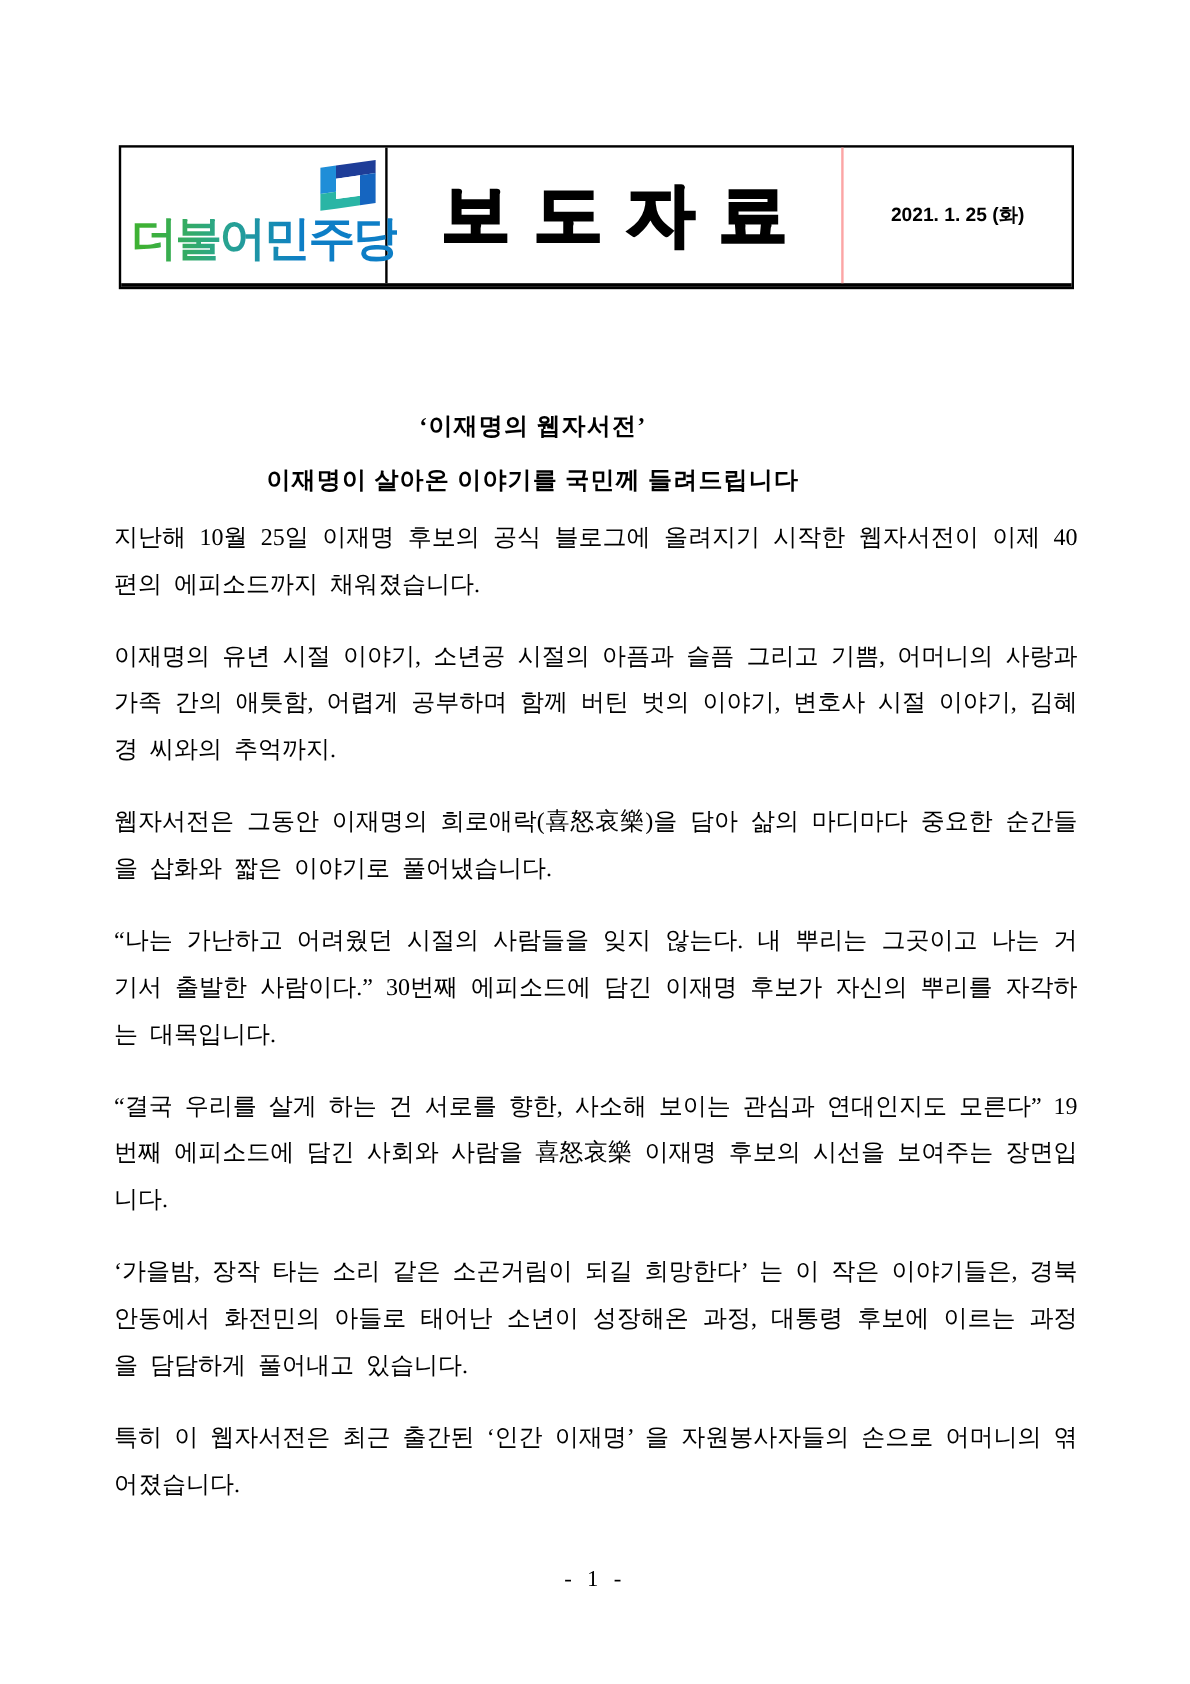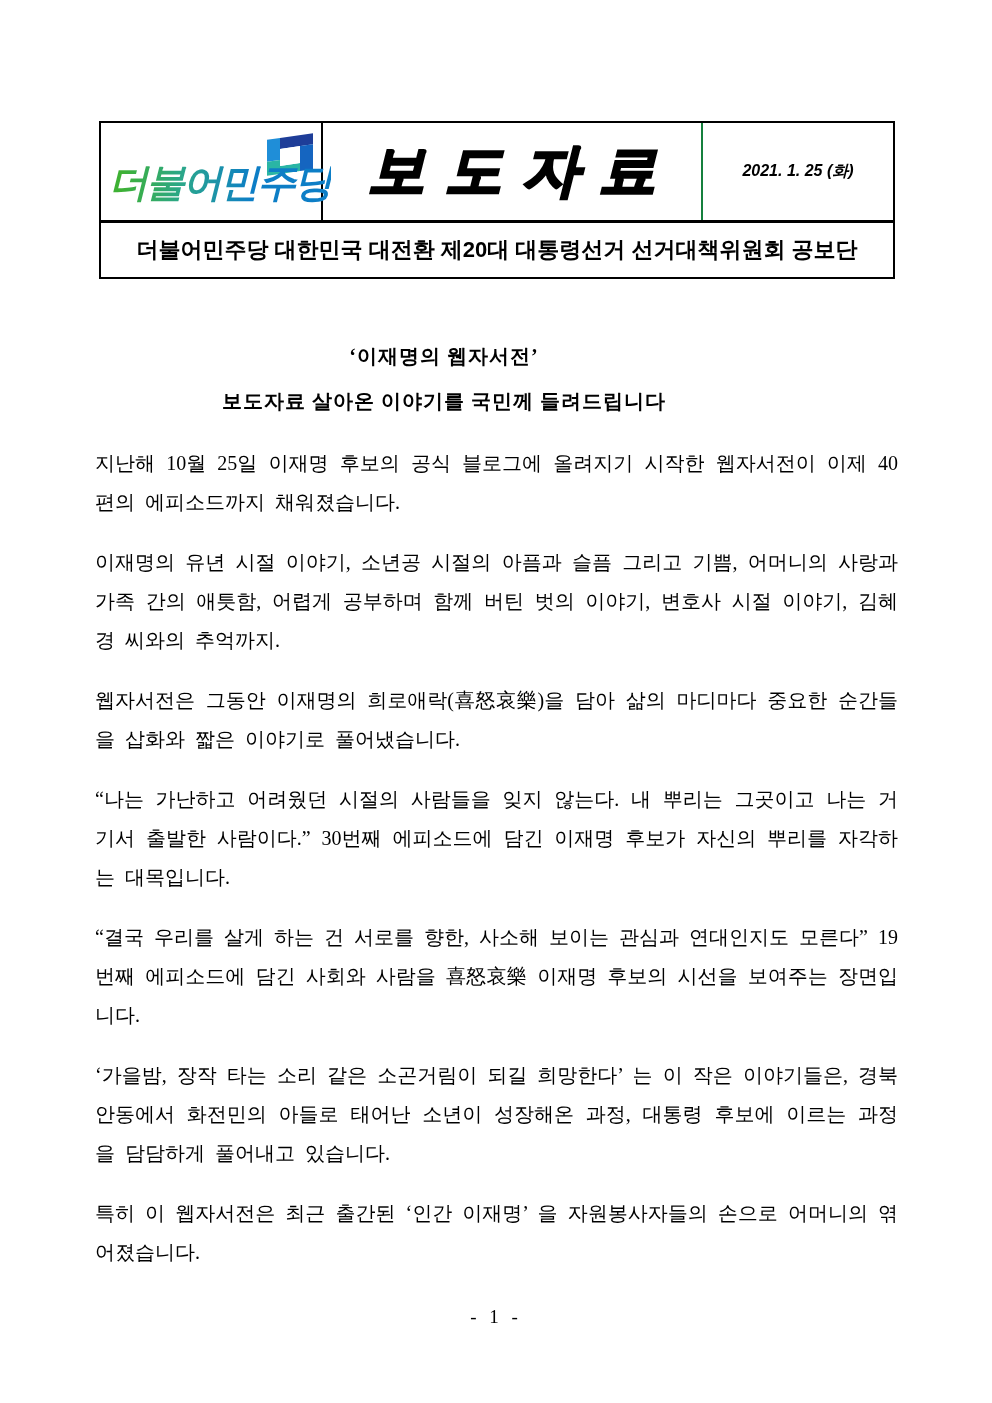--- a/index.html
+++ b/index.html
@@ -17,23 +17,22 @@
   .header-box {
     position: absolute;
     left: 99px;
     top: 121px;
     width: 796px;
     border: 2px solid #000;
     background: #fff;
   }
   .header-top {
     display: flex;
-    height: 100px;
+    height: 116px;
     border-bottom: 3px solid #000;
-    font-style: italic;
   }
   .logo-cell {
     width: 222px;
     border-right: 2px solid #000;
     position: relative;
   }
   .logo-text {
     position: absolute;
     left: 8px;
     bottom: 10px;
@@ -47,21 +46,21 @@
     background-clip: text;
     color: transparent;
   }
   .flag-icon {
     position: absolute;
     right: 6px;
     top: 8px;
   }
   .press-cell {
     flex: 1;
-    border-right: 2px solid #15803d;
+    border-right: 2px solid #fca5a5;
     display: flex;
     align-items: center;
     justify-content: center;
   }
   .press-title {
     font-family: "Liberation Sans", "DejaVu Sans", sans-serif;
     font-weight: 900;
     font-size: 57px;
     letter-spacing: 20px;
     text-indent: 20px;
@@ -99,21 +98,21 @@
     text-align: center;
     font-weight: 700;
     font-size: 20px;
     line-height: 45px;
     letter-spacing: 1px;
   }
 
   
   .doc-body {
     position: absolute;
-    top: 444px;
+    top: 429px;
     left: 95px;
     width: 803px;
     font-size: 20px;
     line-height: 39px;
     text-align: justify;
     word-spacing: 5px;
   }
   .doc-body p {
     margin: 0 0 21px 0;
   }
@@ -149,26 +148,25 @@
       <div class="logo-text">더불어민주당</div>
     </div>
 
     <div class="press-cell">
       <div class="press-title">보도자료</div>
     </div>
 
     <div class="date-cell">2021. 1. 25 (화)</div>
   </div>
 
-  <div class="header-sub">더불어민주당 대한민국 대전환 제20대 대통령선거 선거대책위원회 공보단</div>
 </div>
 
 <div class="doc-title">
   <div>‘이재명의 웹자서전’</div>
-  <div>보도자료 살아온 이야기를 국민께 들려드립니다</div>
+  <div>이재명이 살아온 이야기를 국민께 들려드립니다</div>
 </div>
 
 <div class="doc-body">
   <p>지난해 10월 25일 이재명 후보의 공식 블로그에 올려지기 시작한 웹자서전이 이제 40편의 에피소드까지 채워졌습니다.</p>
   <p>이재명의 유년 시절 이야기, 소년공 시절의 아픔과 슬픔 그리고 기쁨, 어머니의 사랑과 가족 간의 애틋함, 어렵게 공부하며 함께 버틴 벗의 이야기, 변호사 시절 이야기, 김혜경 씨와의 추억까지.</p>
   <p>웹자서전은 그동안 이재명의 희로애락(喜怒哀樂)을 담아 삶의 마디마다 중요한 순간들을 삽화와 짧은 이야기로 풀어냈습니다.</p>
   <p>“나는 가난하고 어려웠던 시절의 사람들을 잊지 않는다. 내 뿌리는 그곳이고 나는 거기서 출발한 사람이다.” 30번째 에피소드에 담긴 이재명 후보가 자신의 뿌리를 자각하는 대목입니다.</p>
   <p>“결국 우리를 살게 하는 건 서로를 향한, 사소해 보이는 관심과 연대인지도 모른다” 19번째 에피소드에 담긴 사회와 사람을 喜怒哀樂 이재명 후보의 시선을 보여주는 장면입니다.</p>
   <p>‘가을밤, 장작 타는 소리 같은 소곤거림이 되길 희망한다’ 는 이 작은 이야기들은, 경북 안동에서 화전민의 아들로 태어난 소년이 성장해온 과정, 대통령 후보에 이르는 과정을 담담하게 풀어내고 있습니다.</p>
   <p>특히 이 웹자서전은 최근 출간된 ‘인간 이재명’ 을 자원봉사자들의 손으로 어머니의 엮어졌습니다.</p>

